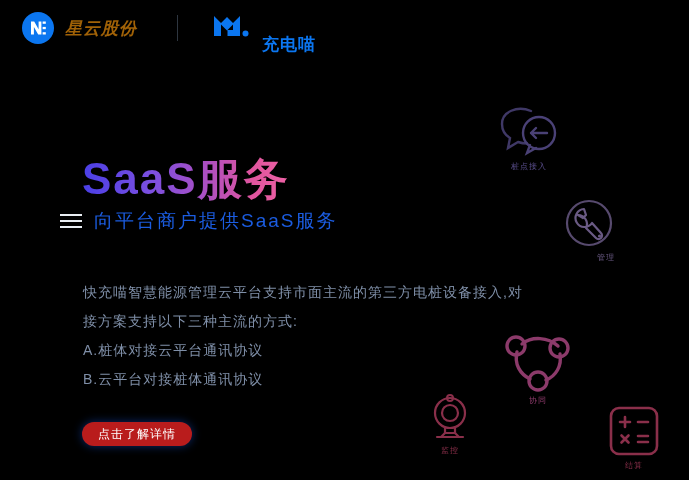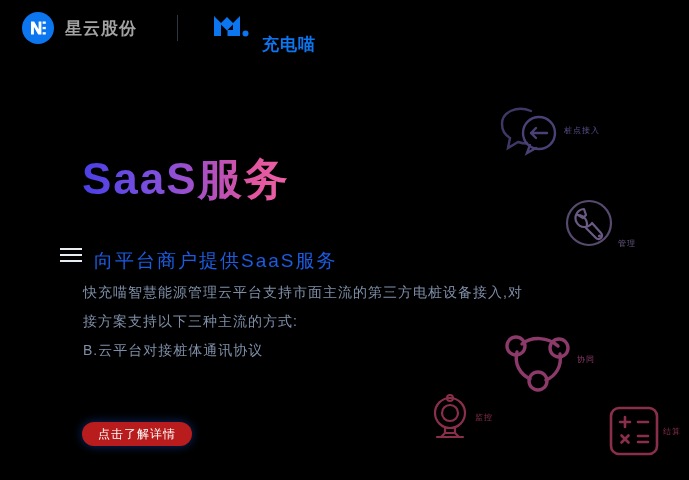--- a/index.html
+++ b/index.html
@@ -40,23 +40,24 @@
     background: #0b76f0;
     display: flex;
     align-items: center;
     justify-content: center;
     flex: none;
   }
   .brand-mark svg { display: block; }
   .brand-left-name {
     font-size: 17px;
     font-weight: bold;
-    color: #a3a3a3;
-    letter-spacing: 1px;
-    white-space: nowrap;
+    color: #a16207;
+    letter-spacing: 1px;
+    white-space: nowrap;
+    font-style: italic;
   }
   .brand-divider {
     width: 1px;
     height: 26px;
     background: #2e3640;
     margin: 0 34px 0 40px;
     flex: none;
   }
   .brand-right {
     display: flex;
@@ -88,23 +89,22 @@
     color: transparent;
     -webkit-text-fill-color: transparent;
     white-space: nowrap;
   }
 
   .subtitle-row {
     position: absolute;
     left: 60px;
     top: 208px;
     display: flex;
-    align-items: flex-start;
+    align-items: center;
     gap: 12px;
-    margin-top: 40px;
   }
   .menu-icon {
     width: 22px;
     height: 14px;
     display: flex;
     flex-direction: column;
     justify-content: space-between;
     flex: none;
   }
   .menu-icon i {
@@ -149,21 +149,21 @@
     letter-spacing: 1px;
     font-family: "Liberation Sans", "DejaVu Sans", sans-serif;
     cursor: pointer;
     box-shadow: 0 0 10px rgba(26,95,245,0.45);
   }
 
   
   .deco {
     position: absolute;
     display: flex;
-    flex-direction: row;
+    flex-direction: column;
     align-items: center;
     gap: 3px;
   }
   .deco svg { display: block; }
   .deco-label {
     font-size: 8px;
     letter-spacing: 1px;
     white-space: nowrap;
   }
   .deco-chat  { left: 497px; top: 102px; }
@@ -215,20 +215,21 @@
     <i></i>
       <i></i>
       <i></i>
   </span>
   <span class="subtitle-text">向平台商户提供SaaS服务</span>
 </div>
 
 <div class="body-copy">
   <p>快充喵智慧能源管理云平台支持市面主流的第三方电桩设备接入,对</p>
   <p>接方案支持以下三种主流的方式:</p>
+  <p>A.桩体对接云平台通讯协议</p>
   <p>B.云平台对接桩体通讯协议</p>
 </div>
 
 <button class="cta-button">点击了解详情</button>
 
 <div class="deco deco-chat">
   <span>
     <svg width="64" height="56" viewBox="0 0 64 56" aria-hidden="true">
       <path d="M34 9 C20 3 5 10 5 22 C5 28 8 33 13 36 L11 46 L21 40 C24 41 27 41.5 30 41.5" fill="none" stroke="#3f3866" stroke-width="2.4" stroke-linecap="round"></path>
       <circle cx="42" cy="31" r="16" fill="none" stroke="#4a4176" stroke-width="2.4"></circle>

